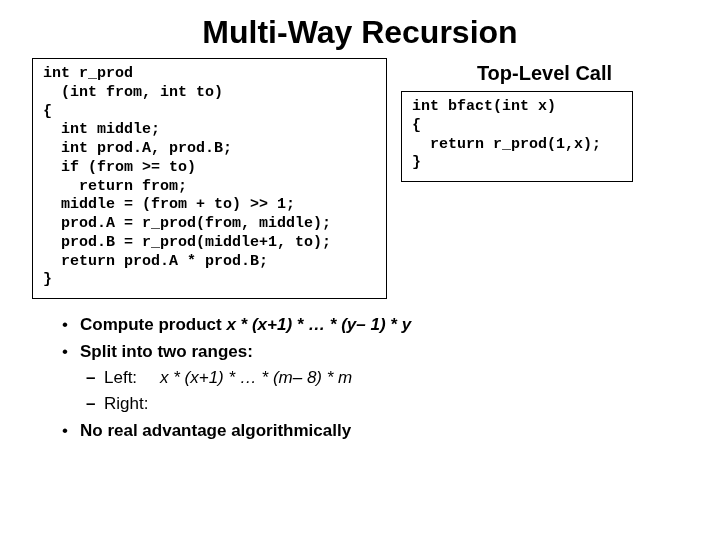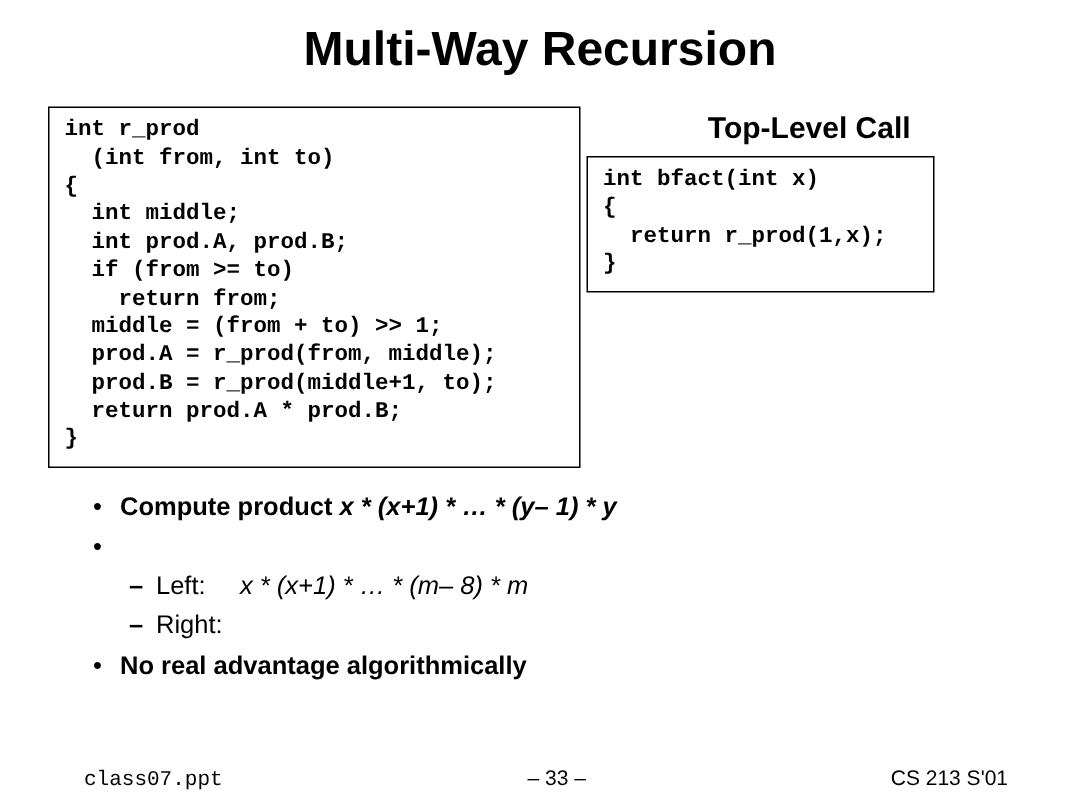--- a/index.html
+++ b/index.html
@@ -17,26 +17,26 @@
     width: 720px;
     height: 540px;
     position: relative;
     box-sizing: border-box;
     padding: 10px 32px 0 32px;
   }
   .title {
     text-align: center;
     font-size: 32px;
     font-weight: bold;
-    margin: 4px 0 20px 0;
+    margin: 4px 0 7px 0;
   }
   .row {
     display: flex;
     align-items: flex-start;
-    gap: 4px;
+    gap: 14px;
   }
   .codebox {
     border: 1.5px solid #000;
     background: #fff;
     padding: 6px 10px 8px 10px;
     box-sizing: border-box;
   }
   .codebox.left {
     width: 355px;
   }
@@ -157,20 +157,21 @@
 
     <div class="b1">
       <span class="dot">•</span>
       <span>
         <span class="bold">Compute product </span><span class="bold ital">x * (x+1) * … * (y– 1) * y</span>
       </span>
     </div>
 
     <div class="b1">
       <span class="dot">•</span>
+      <span class="bold">Split into two ranges:</span>
     </div>
 
     <div class="b2">
       <span class="dash">–</span>
       <span class="lbl">Left:</span>
       <span class="ital">x * (x+1) * … * (m– 8) * m</span>
     </div>
 
     <div class="b2">
       <span class="dash">–</span>
@@ -178,19 +179,14 @@
     </div>
 
 
     <div class="b1">
       <span class="dot">•</span>
       <span class="bold">No real advantage algorithmically</span>
     </div>
 
   </div>
 
-  <div class="footer">
-    <span class="fname">class07.ppt</span>
-    <span class="page">– 33 –</span>
-    <span class="course">CS 213 S'01</span>
-  </div>
 
 </div>
 
 </body></html>

